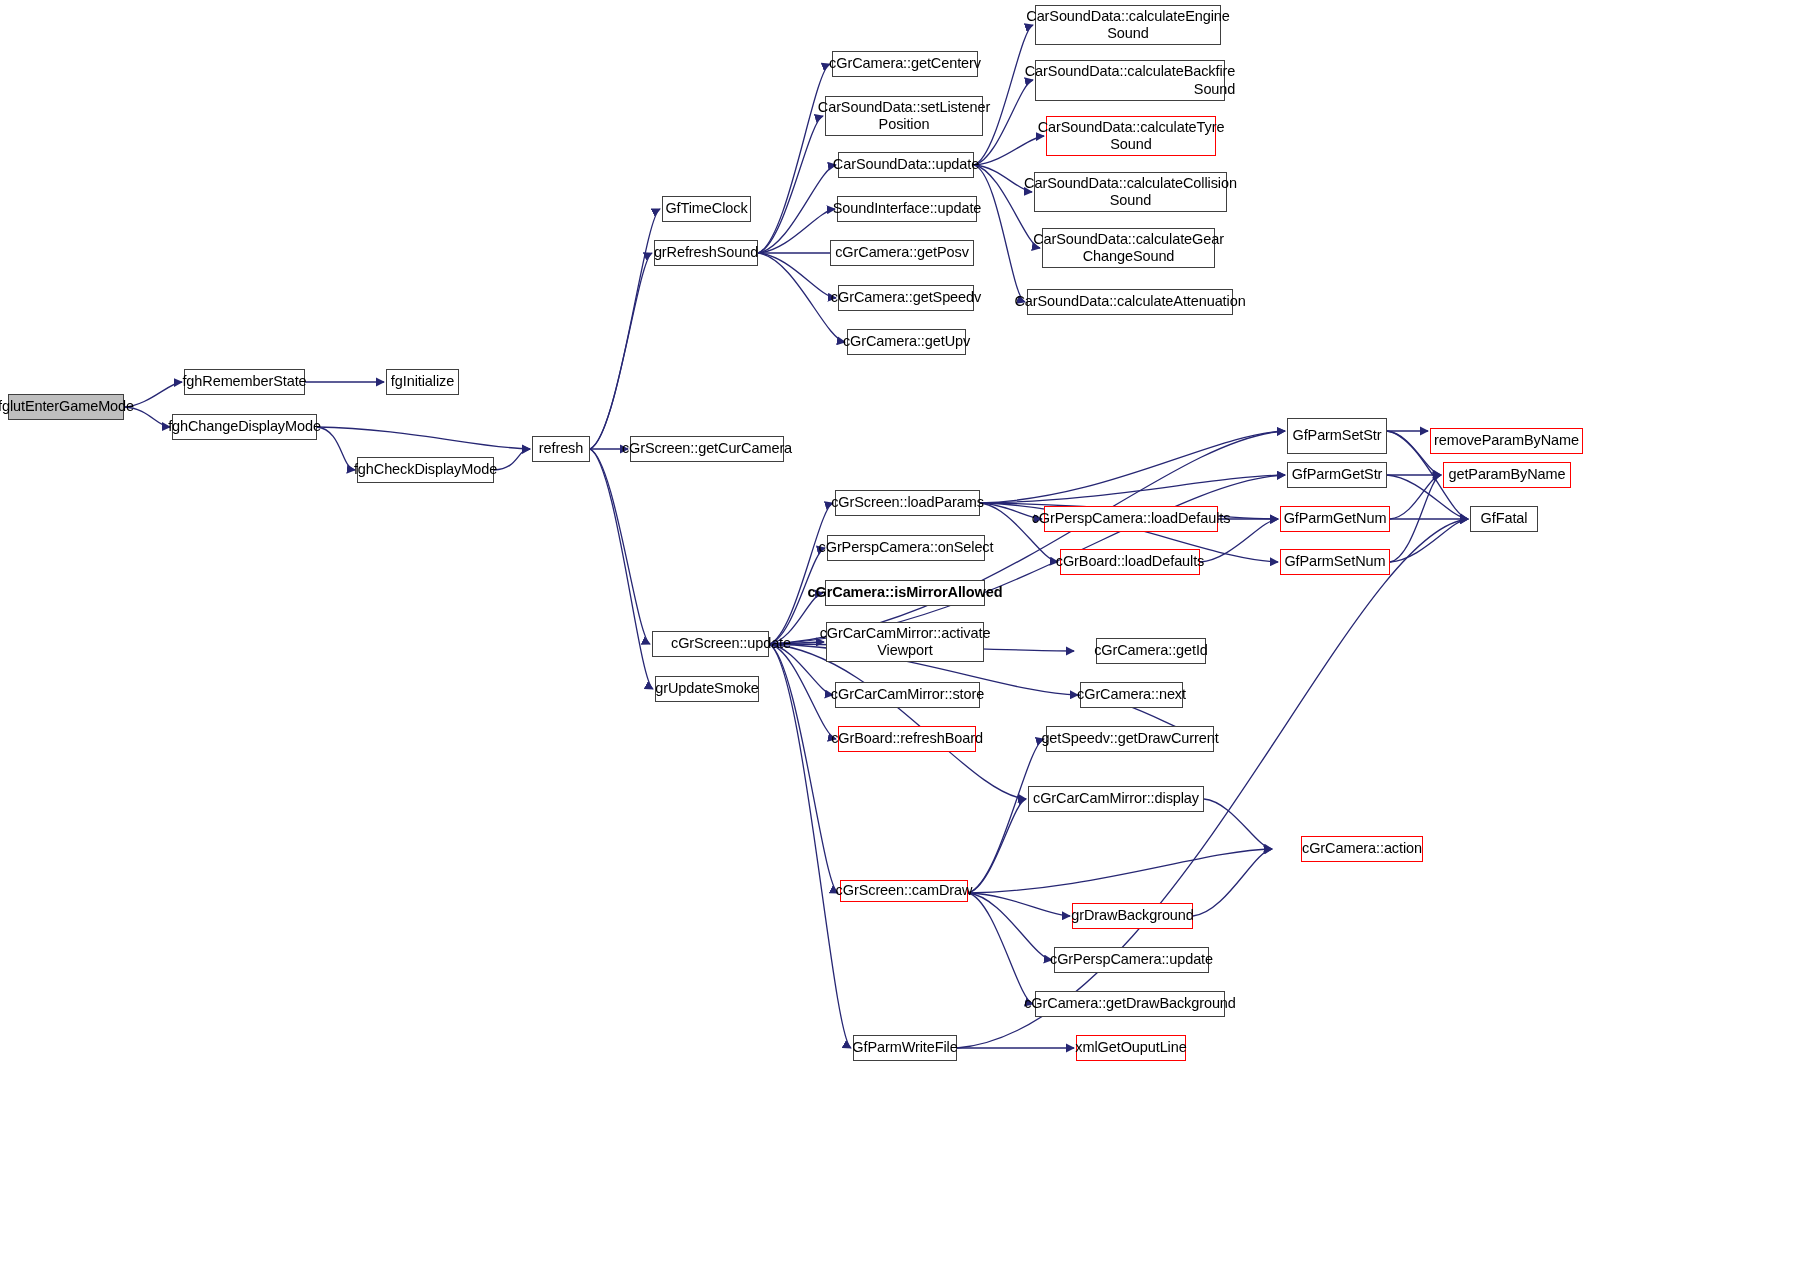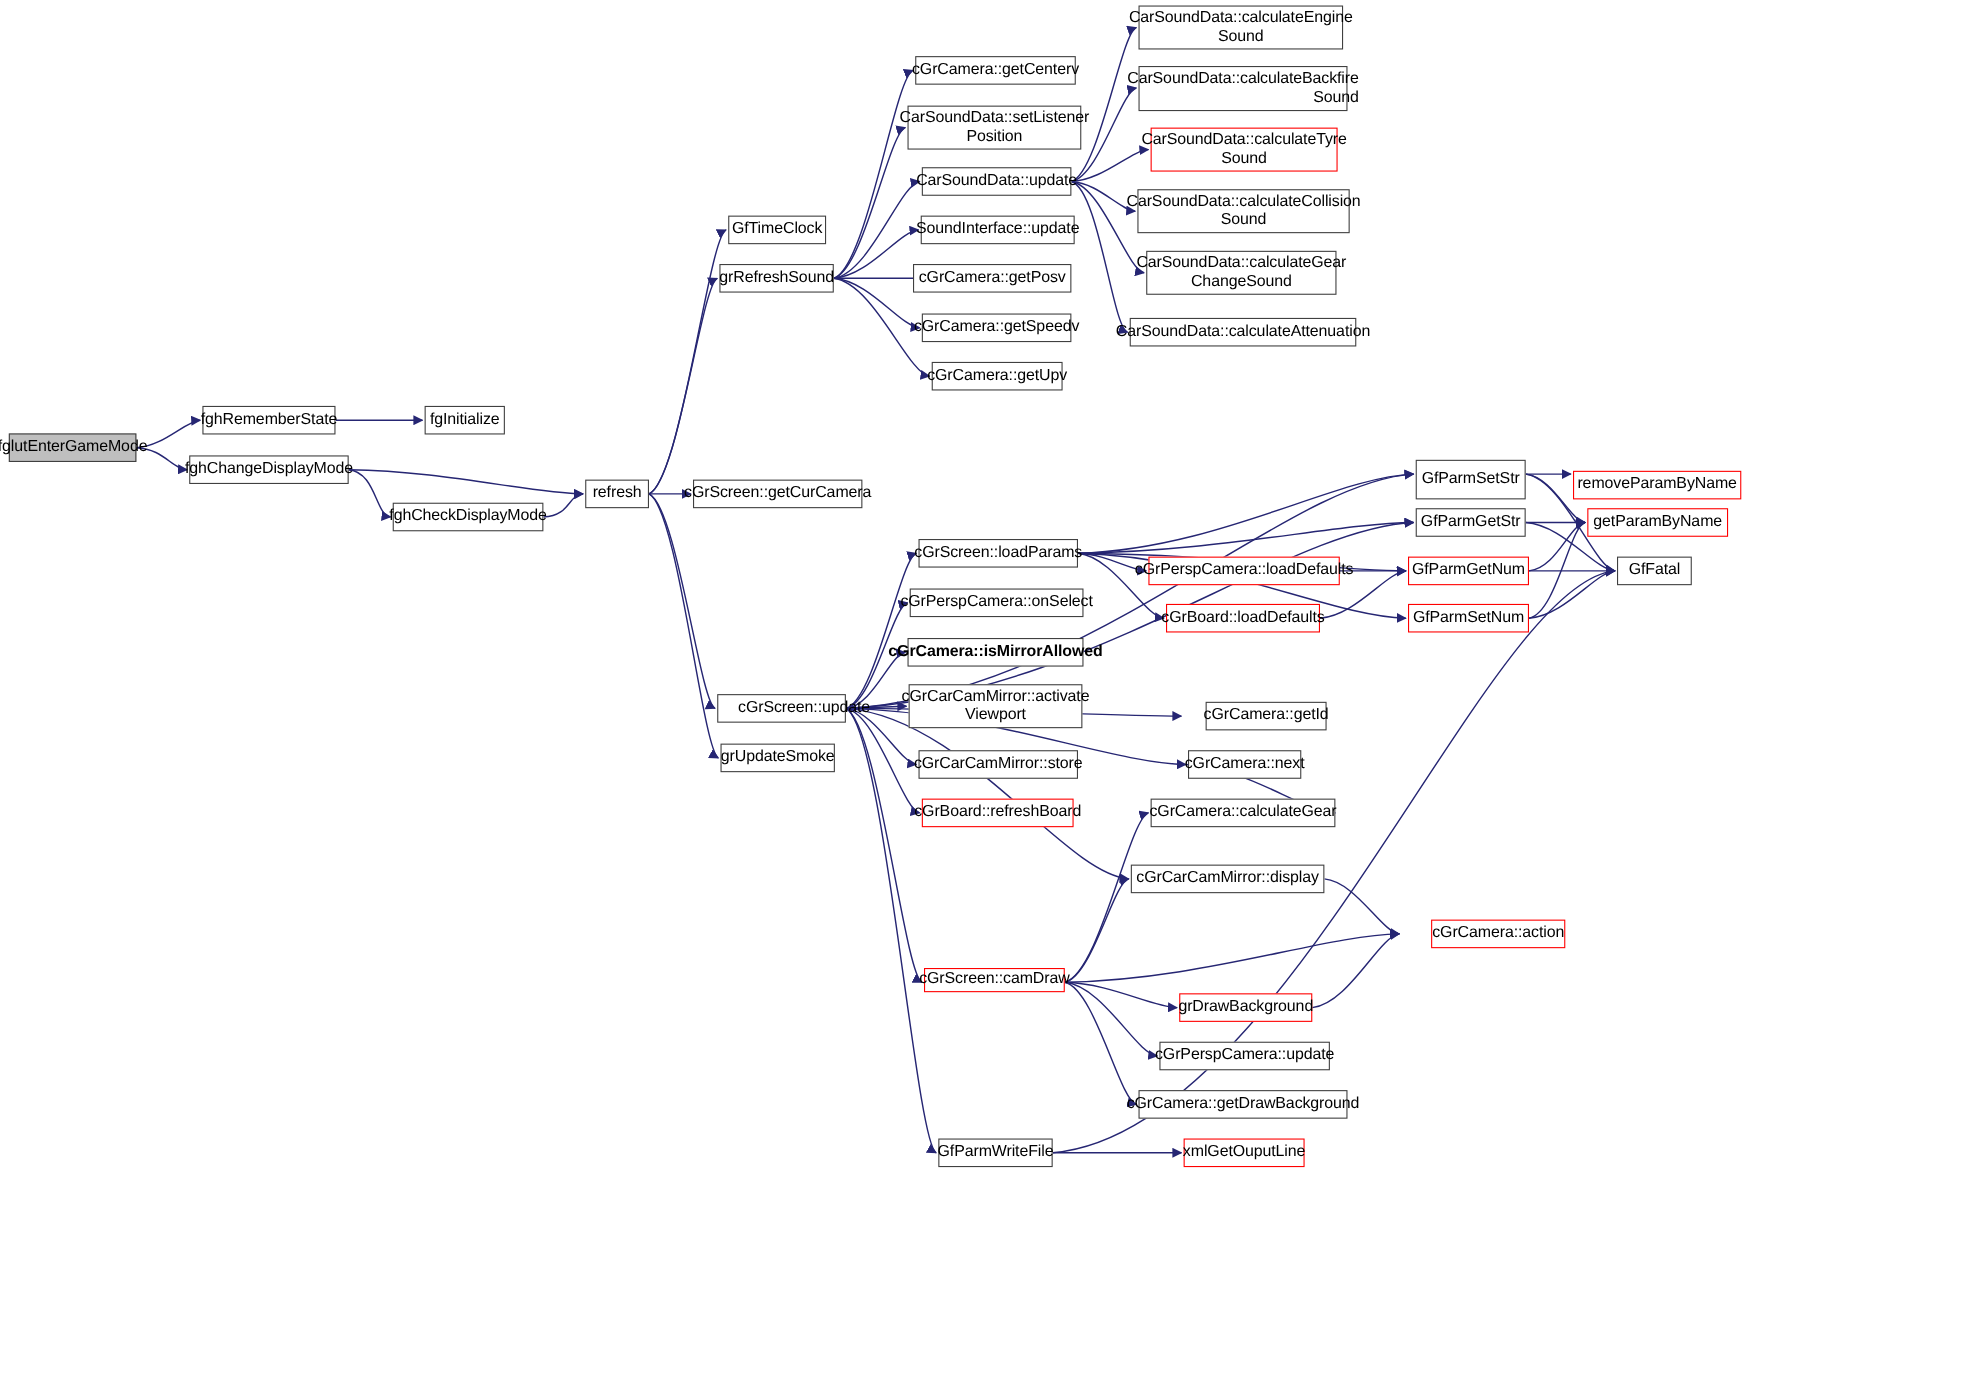--- a/index.html
+++ b/index.html
@@ -161,21 +161,21 @@
       <div class="node" style="left: 826px; top: 622px; width: 158px; height: 40px;">cGrCarCamMirror::activate
 Viewport</div>
       <div class="node" style="left: 835px; top: 682px; width: 145px; height: 26px;">cGrCarCamMirror::store</div>
       <div class="node red" style="left: 838px; top: 726px; width: 138px; height: 26px;">cGrBoard::refreshBoard</div>
       <div class="node red" style="left: 840px; top: 880px; width: 128px; height: 22px;">cGrScreen::camDraw</div>
       <div class="node" style="left: 853px; top: 1035px; width: 104px; height: 26px;">GfParmWriteFile</div>
       <div class="node red" style="left: 1044px; top: 506px; width: 174px; height: 26px;">cGrPerspCamera::loadDefaults</div>
       <div class="node red" style="left: 1060px; top: 549px; width: 140px; height: 26px;">cGrBoard::loadDefaults</div>
       <div class="node" style="left: 1076px; top: 638px; width: 110px; height: 26px; margin-left: 20px;">cGrCamera::getId</div>
       <div class="node" style="left: 1080px; top: 682px; width: 103px; height: 26px;">cGrCamera::next</div>
-      <div class="node" style="left: 1046px; top: 726px; width: 168px; height: 26px;">cGrCamera::calculateGear</div>
+      <div class="node" style="left: 1046px; top: 726px; width: 168px; height: 26px;">getSpeedv::getDrawCurrent</div>
       <div class="node" style="left: 1028px; top: 786px; width: 176px; height: 26px;">cGrCarCamMirror::display</div>
       <div class="node red" style="left: 1072px; top: 903px; width: 121px; height: 26px;">grDrawBackground</div>
       <div class="node" style="left: 1054px; top: 947px; width: 155px; height: 26px;">cGrPerspCamera::update</div>
       <div class="node" style="left: 1035px; top: 991px; width: 190px; height: 26px;">cGrCamera::getDrawBackground</div>
       <div class="node red" style="left: 1076px; top: 1035px; width: 110px; height: 26px;">xmlGetOuputLine</div>
       <div class="node" style="left: 1287px; top: 418px; width: 100px; height: 36px;">GfParmSetStr</div>
       <div class="node" style="left: 1287px; top: 462px; width: 100px; height: 26px; text-align: center;">GfParmGetStr</div>
       <div class="node red" style="left: 1280px; top: 506px; width: 110px; height: 26px;">GfParmGetNum</div>
       <div class="node red" style="left: 1280px; top: 549px; width: 110px; height: 26px;">GfParmSetNum</div>
       <div class="node red" style="left: 1274px; top: 836px; width: 122px; height: 26px; margin-left: 27px;">cGrCamera::action</div>

